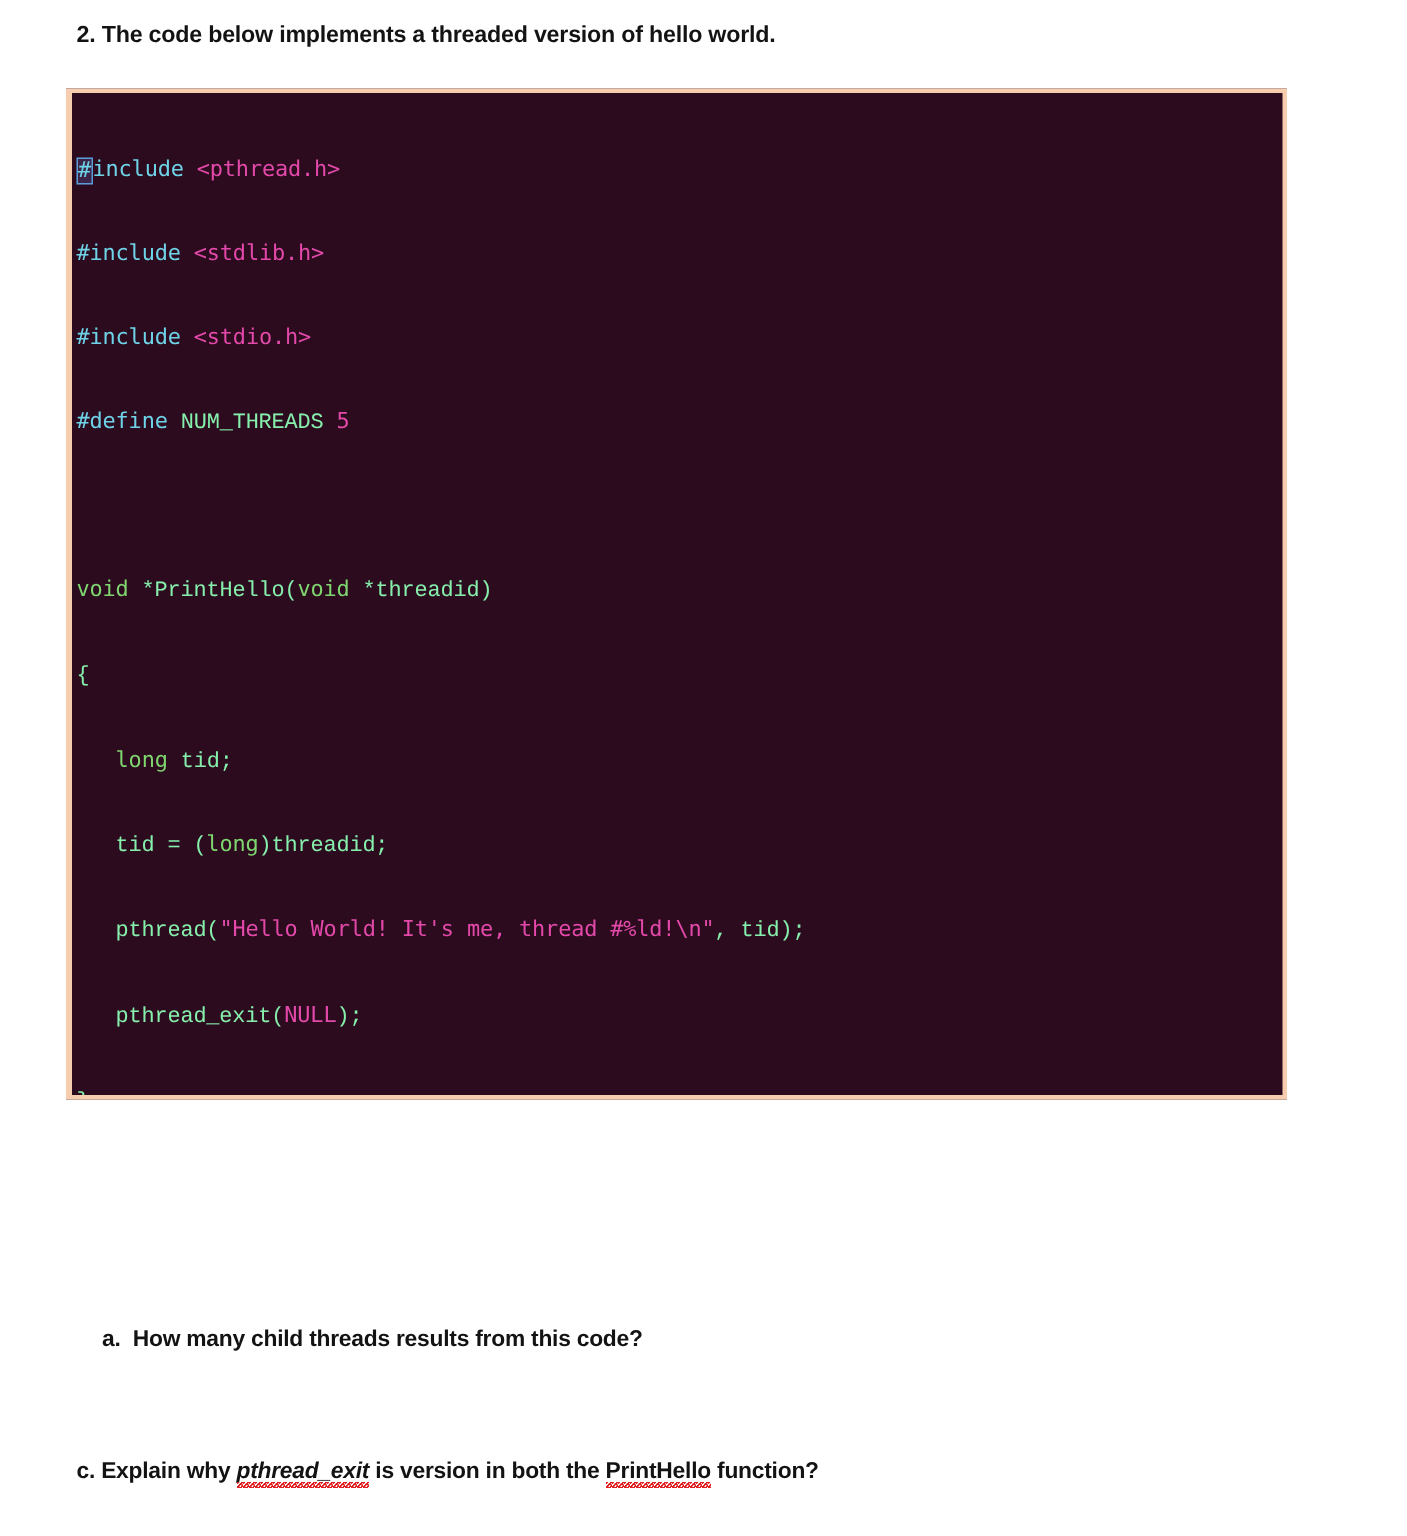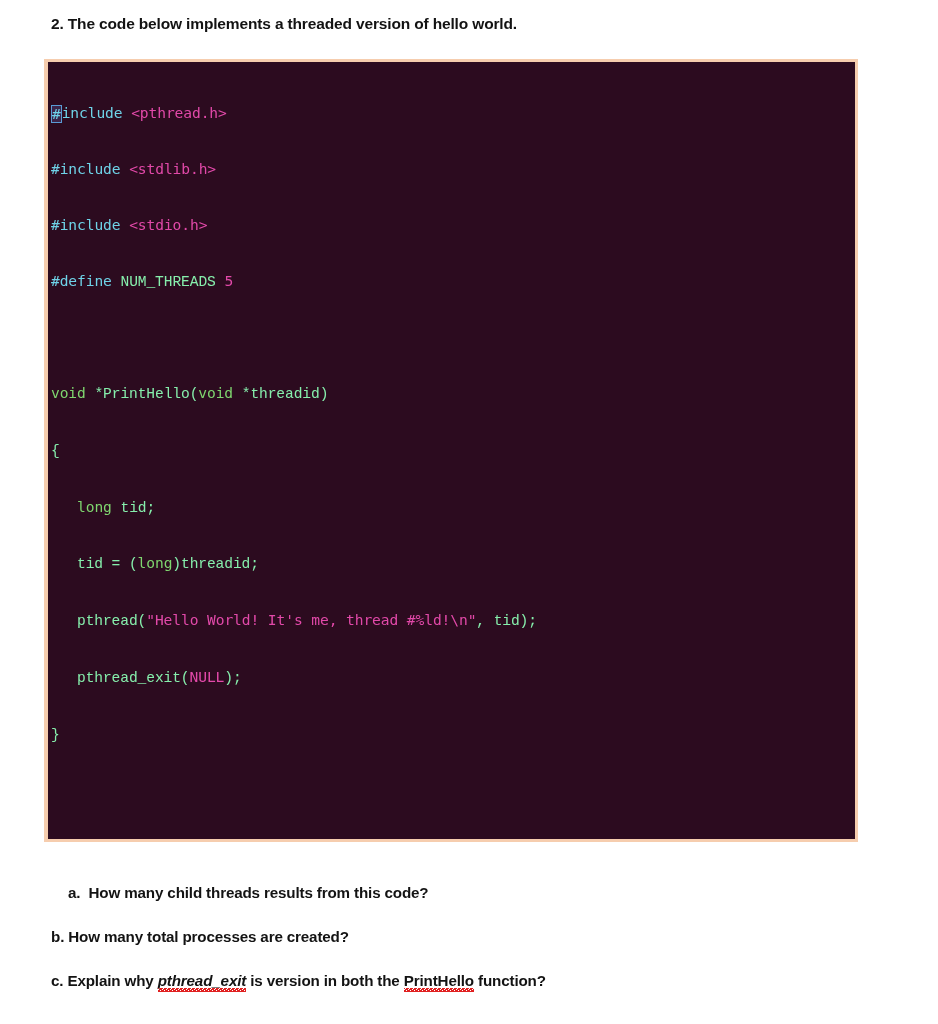--- a/index.html
+++ b/index.html
@@ -36,21 +36,21 @@
     color: #131313;
     white-space: nowrap;
   }
 
   
   .code-block {
     position: absolute;
     left: 44px;
     top: 59px;
     width: 814px;
-    height: 783px;
+    height: 674px;
     box-sizing: border-box;
     background: #2C0B1F;
     border: 3px solid #F6CDAE;
     border-left-width: 4px;
     overflow: hidden;
   }
   .code-inner {
     padding: 5px 0 0 3px;
     font-family: "DejaVu Sans Mono", "Liberation Mono", monospace;
     font-size: 14.6px;
@@ -220,17 +220,16 @@
 
 
 
 
 
     </div>
   </div>
 
   <div class="question" id="q-a"><span>a.</span>&nbsp; <span>How many child threads results from this code?</span></div>
 
-  <div class="question" id="q-b"><span>b.</span> <span>How many total processes are created?</span></div>
 
   <div class="question" id="q-c"><span>c. Explain why </span><span class="ital squiggle">pthread_exit</span><span> is version in both the </span><span class="squiggle">PrintHello</span><span> function?</span></div>
 
 </div>
 
 </body></html>

